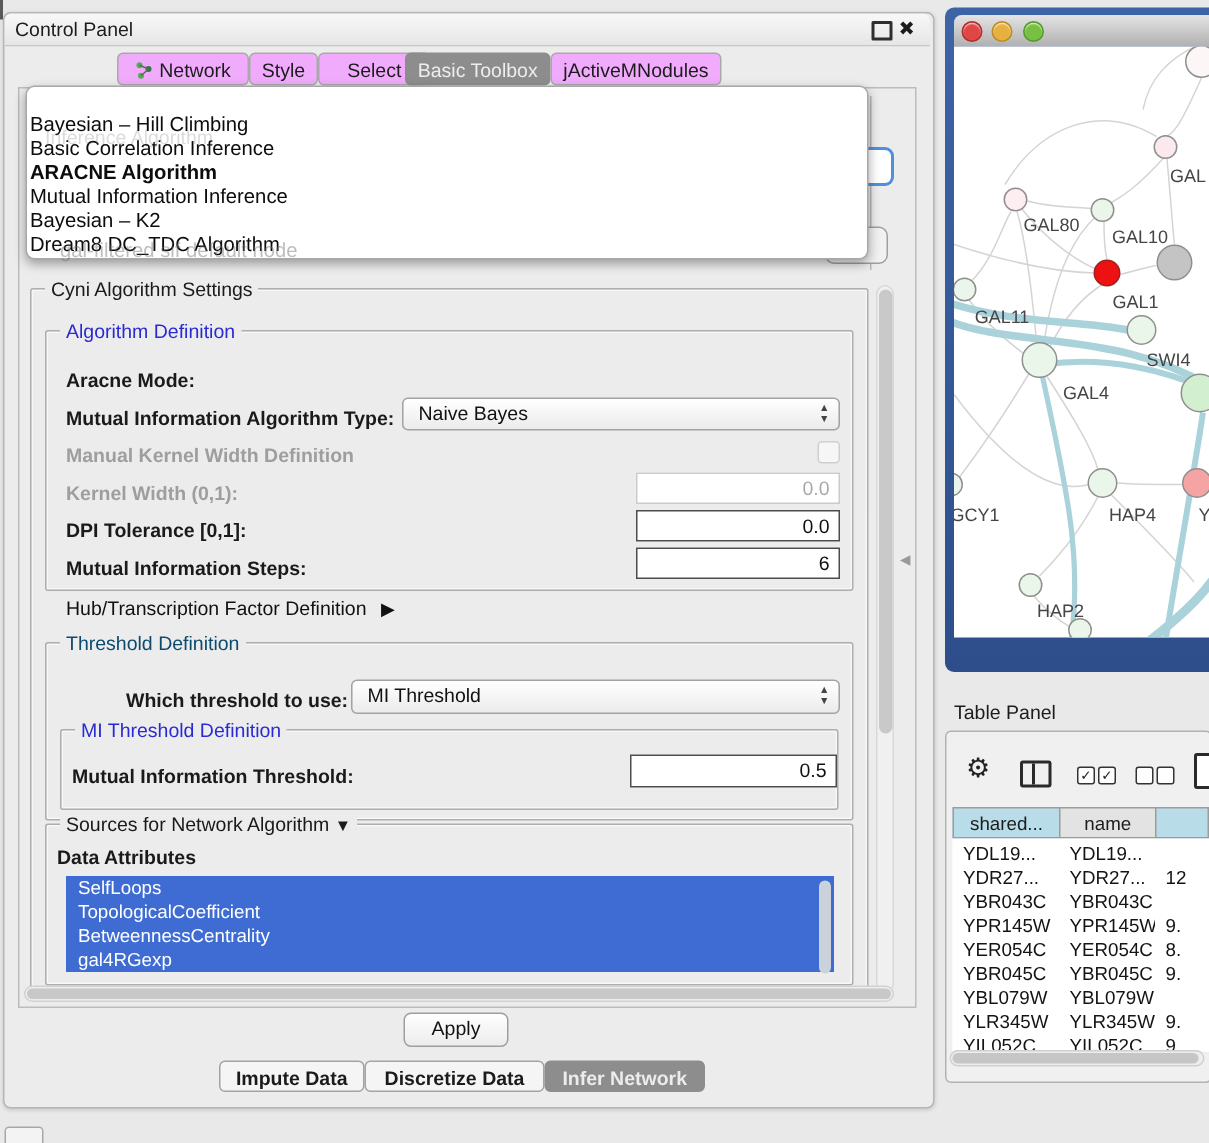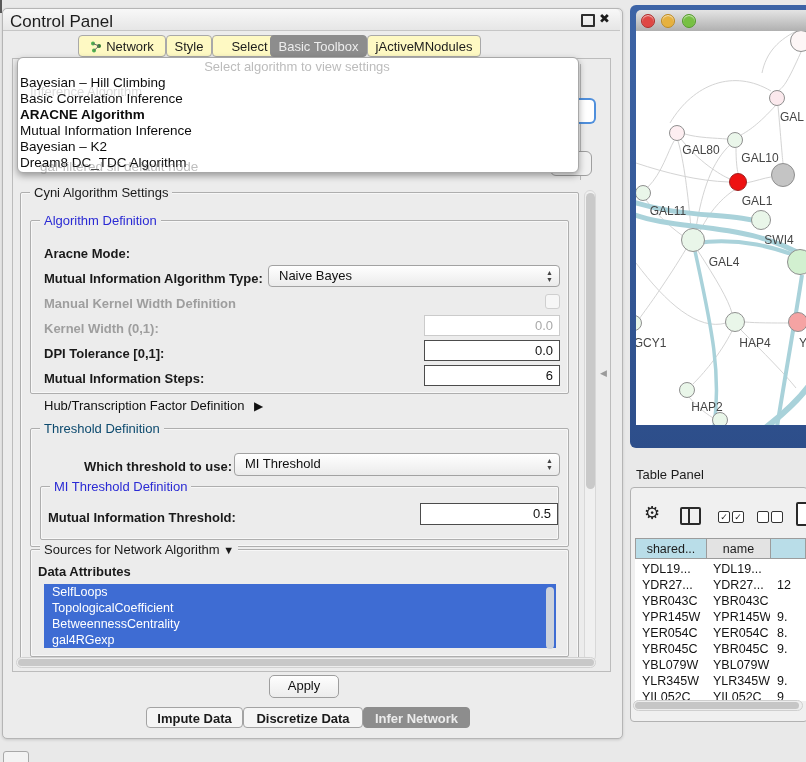--- a/index.html
+++ b/index.html
@@ -2,25 +2,25 @@
 <html><head>
 <meta charset="utf-8">
 <style>
   html,body{margin:0;padding:0;}
   body{font-family:"Liberation Sans","DejaVu Sans",sans-serif;}
   .stage{position:relative;width:806px;height:762px;background:#e9e9e9;overflow:hidden;}
   .abs{position:absolute;}
   
   .cp{left:2px;top:8px;width:619px;height:729px;background:#ececec;border:1px solid #b5b5b5;border-radius:5px;box-shadow:0 1px 3px rgba(0,0,0,.15);}
   .cp-titlebar{left:3px;top:9px;width:617px;height:21px;background:linear-gradient(#f8f8f8,#e6e6e6);border-bottom:1px solid #c6c6c6;border-radius:5px 5px 0 0;}
-  .cp-title{left:10px;top:12px;font-size:17px;color:#1c1c1c;}
+  .cp-title{left:10px;top:12px;font-size:13px;color:#1c1c1c;}
   .float-ico{left:581px;top:14px;width:10px;height:9px;border:2px solid #2e2e2e;border-radius:1px;}
   .close-ico{left:599px;top:11px;font-size:13px;font-weight:bold;color:#1b1b1b;}
   
-  .tab{top:35px;height:22px;line-height:22px;font-size:13px;color:#1c1c1c;text-align:center;background:#fef9c3;border:1px solid #a9a9a9;border-radius:4px;box-sizing:border-box;}
+  .tab{top:35px;height:22px;line-height:22px;font-size:13px;color:#1c1c1c;text-align:center;background:#f0abfc;border:1px solid #a9a9a9;border-radius:4px;box-sizing:border-box;}
   .tab.sel{background:#8d8d8d;color:#ededed;border-color:#8d8d8d;}
   .net-ico{display:inline-block;width:12px;height:12px;vertical-align:-2px;margin-right:4px;}
   
   .content-frame{left:12px;top:58px;width:597px;height:612px;border:1px solid #bcbcbc;background:#ececec;}
   
   .frag-vline{left:580px;top:64px;width:1px;height:116px;background:#b9b9b9;z-index:5;}
   .frag-combo-blue{left:575px;top:98px;width:21px;height:26px;background:#fff;border:2px solid #4f8fdc;border-radius:0 6px 6px 0;border-left:none;z-index:6;box-sizing:border-box;}
   .frag-combo-gray{left:550px;top:151px;width:42px;height:25px;background:#f1f1f1;border:1px solid #9f9f9f;border-radius:6px;z-index:6;box-sizing:border-box;}
   
   .popup{left:17px;top:57px;width:560px;height:114px;background:#fff;border:1px solid #a8a8a8;border-radius:6px;box-shadow:0 3px 7px rgba(0,0,0,.35);z-index:30;}
@@ -99,21 +99,20 @@
   <div class="abs tab sel" style="left:270px;width:97px;">Basic Toolbox</div>
   <div class="abs tab" style="left:367px;width:114px;">jActiveMNodules</div>
 
   <div class="abs content-frame"></div>
 
   <div class="abs frag-vline"></div>
   <div class="abs frag-combo-blue"></div>
   <div class="abs frag-combo-gray"></div>
 
   <div class="abs popup"></div>
-  <div class="abs popup-placeholder">Select algorithm to view settings</div>
   <div class="abs popup-item" style="top:75px;">Bayesian – Hill Climbing</div>
   <div class="abs popup-item" style="top:91px;">Basic Correlation Inference</div>
   <div class="abs popup-item bold" style="top:107px;">ARACNE Algorithm</div>
   <div class="abs popup-item" style="top:123px;">Mutual Information Inference</div>
   <div class="abs popup-item" style="top:139px;">Bayesian – K2</div>
   <div class="abs popup-item" style="top:155px;">Dream8 DC_TDC Algorithm</div>
   <div class="abs ghost1">Inference Algorithm</div>
   <div class="abs ghost2">gal-filtered sif default node</div>
 
   <div class="abs vsb-track"></div>

